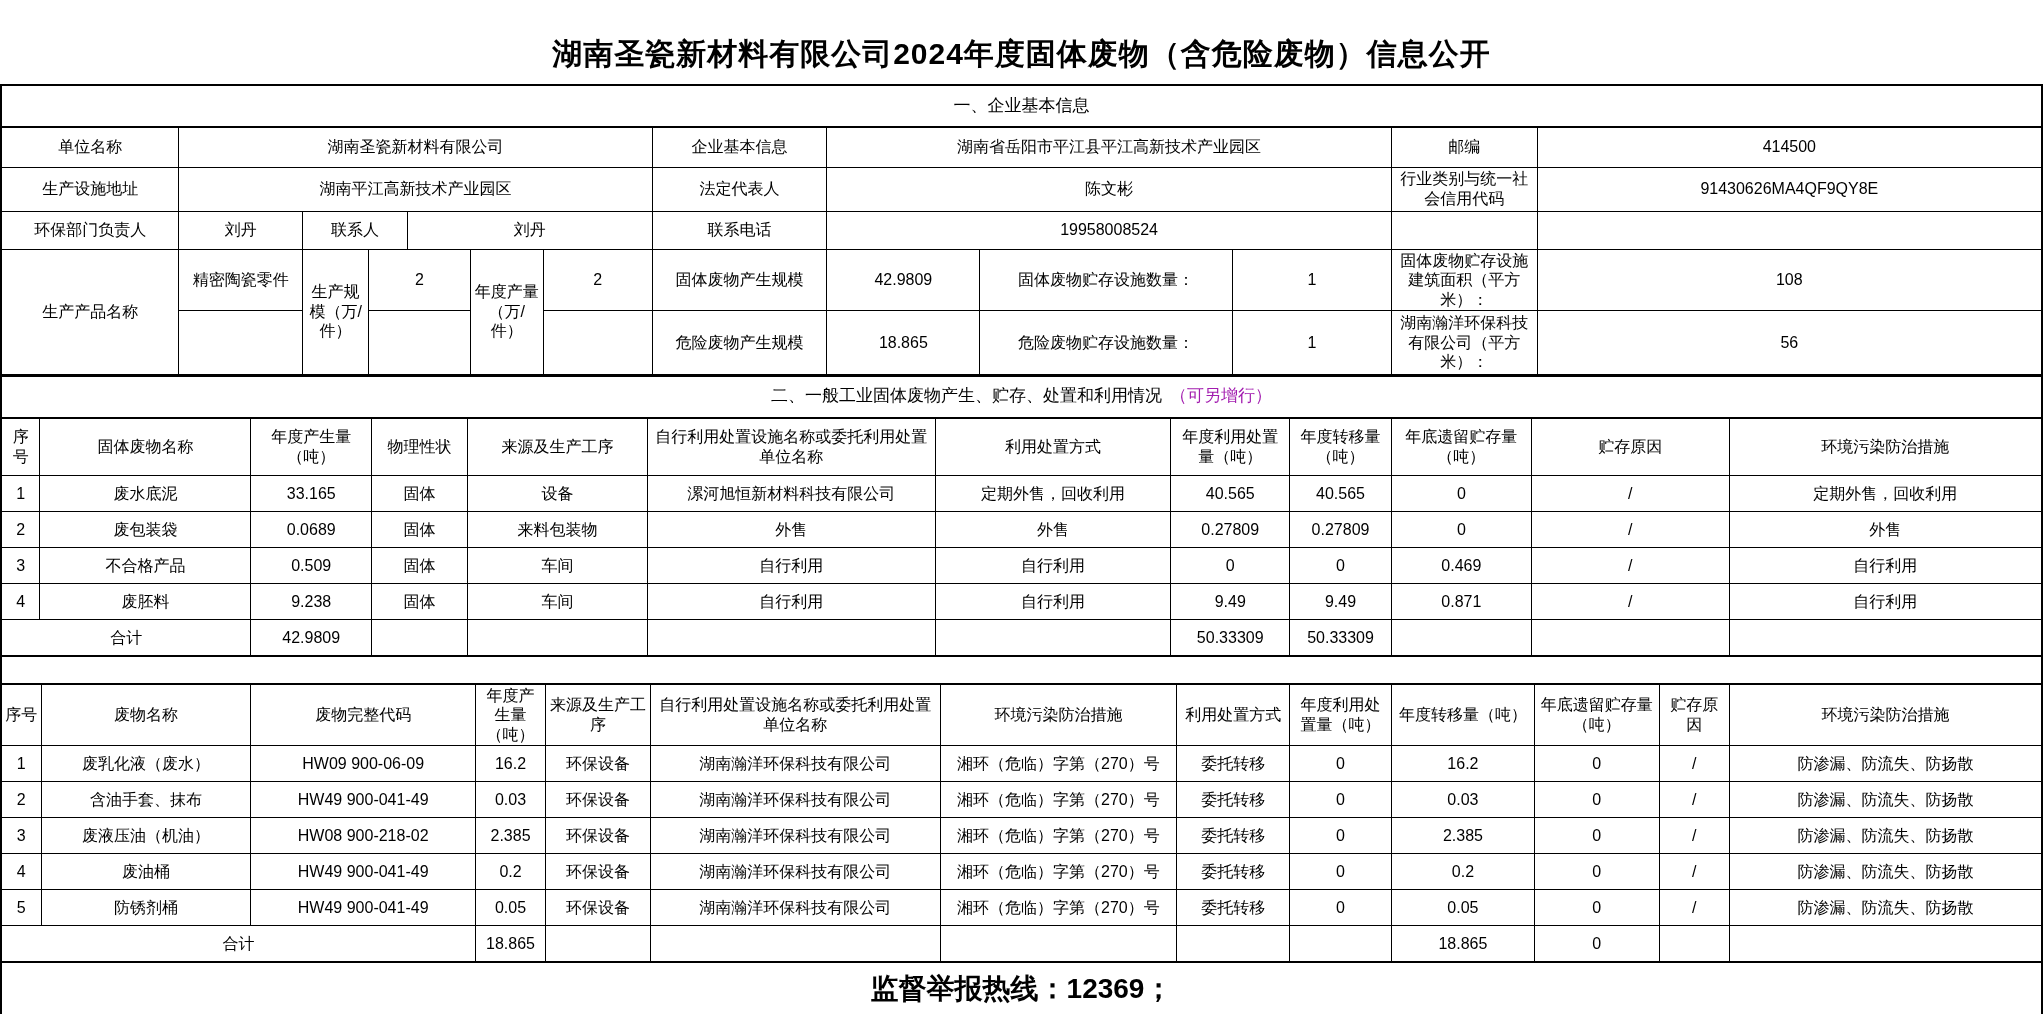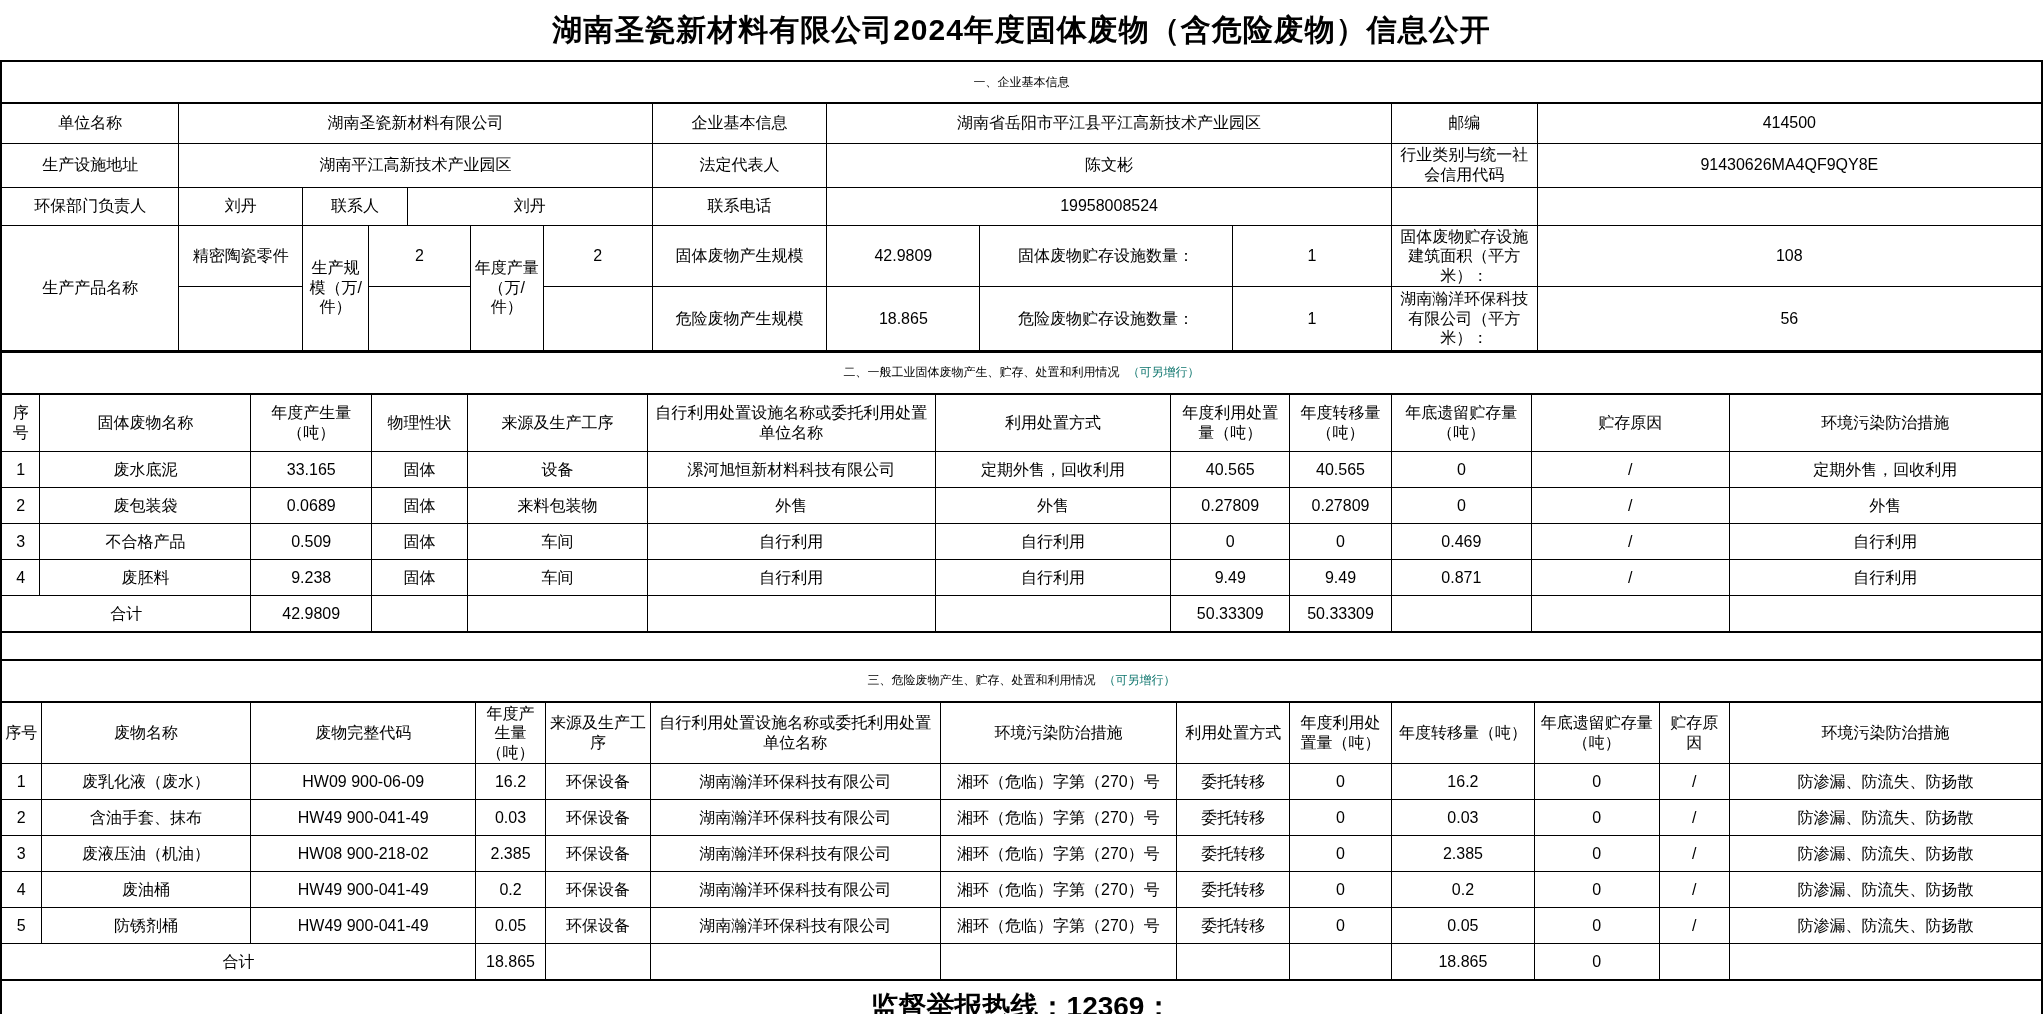--- a/index.html
+++ b/index.html
@@ -1,27 +1,27 @@
 <!DOCTYPE html>
 <html><head>
 <meta charset="utf-8">
 <style>
   html,body{margin:0;padding:0;background:#fff;color:#000;
     font-family:"Liberation Sans","DejaVu Sans",sans-serif;}
   .page{width:2043px;height:1014px;background:#fff;overflow:hidden;}
   .title{height:60px;display:flex;align-items:center;justify-content:center;
-    font-size:30px;font-weight:bold;letter-spacing:1px;}
+    font-size:30px;font-weight:bold;letter-spacing:1px;margin-top:24px;}
   table{width:100%;border-collapse:collapse;table-layout:fixed;border:2px solid #000;}
   td{border:1px solid #000;text-align:center;vertical-align:middle;
     font-size:16px;line-height:1.22;padding:1px 3px;overflow:hidden;word-break:break-all;}
-  .sec-head td{font-size:12px;border-bottom:2px solid #000;height:38px;border-radius:8px;}
+  .sec-head td{font-size:17px;border-bottom:2px solid #000;height:38px;border-radius:8px;}
   .no-top{border-top:none;}
   .h36{height:36px}.h38{height:38px}.h40{height:40px}.h44{height:44px}
   .h58{height:58px}.h60{height:60px}.h64{height:64px}
-  .red{color:#0f766e;margin-left:8px;font-family:Liberation Serif, serif;}
+  .red{color:#a21caf;margin-left:8px;font-family:Liberation Serif, serif;}
   .gap{height:26px;border-left:2px solid #000;border-right:2px solid #000;}
   .hotline{height:52px;border-left:2px solid #000;border-right:2px solid #000;
     border-bottom:2px solid #000;display:flex;align-items:center;justify-content:center;
     font-size:28px;font-weight:bold;}
 </style>
 </head>
 <body>
 
 <div class="page">
 
@@ -219,23 +219,20 @@
         <col style="width:14.19%">
       <col style="width:11.60%">
         <col style="width:5.53%">
         <col style="width:4.99%">
       <col style="width:7.00%">
         <col style="width:6.12%">
         <col style="width:3.43%">
       <col style="width:15.32%">
     </colgroup>
     <tbody>
-        <tr class="sec-head" style="height:28px">
-      <td colspan="13"><span>三、危险废物产生、贮存、处置和利用情况</span><span class="red">（可另增行）</span></td>
-    </tr>
     <tr class="h58">
       <td>序号</td>
       <td>废物名称</td>
       <td>废物完整代码</td>
       <td>年度产生量（吨）</td>
       <td>来源及生产工序</td>
       <td>自行利用处置设施名称或委托利用处置单位名称</td>
       <td>环境污染防治措施</td>
       <td>利用处置方式</td>
       <td>年度利用处置量（吨）</td>

